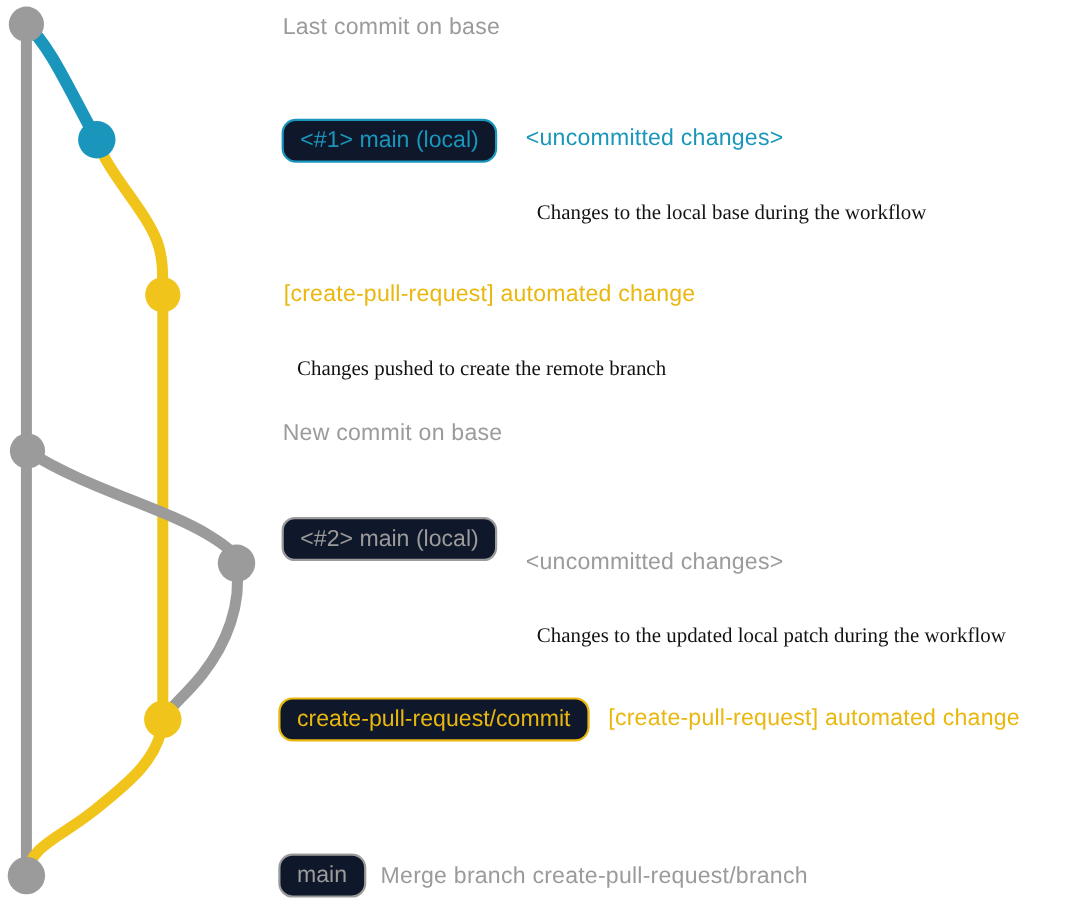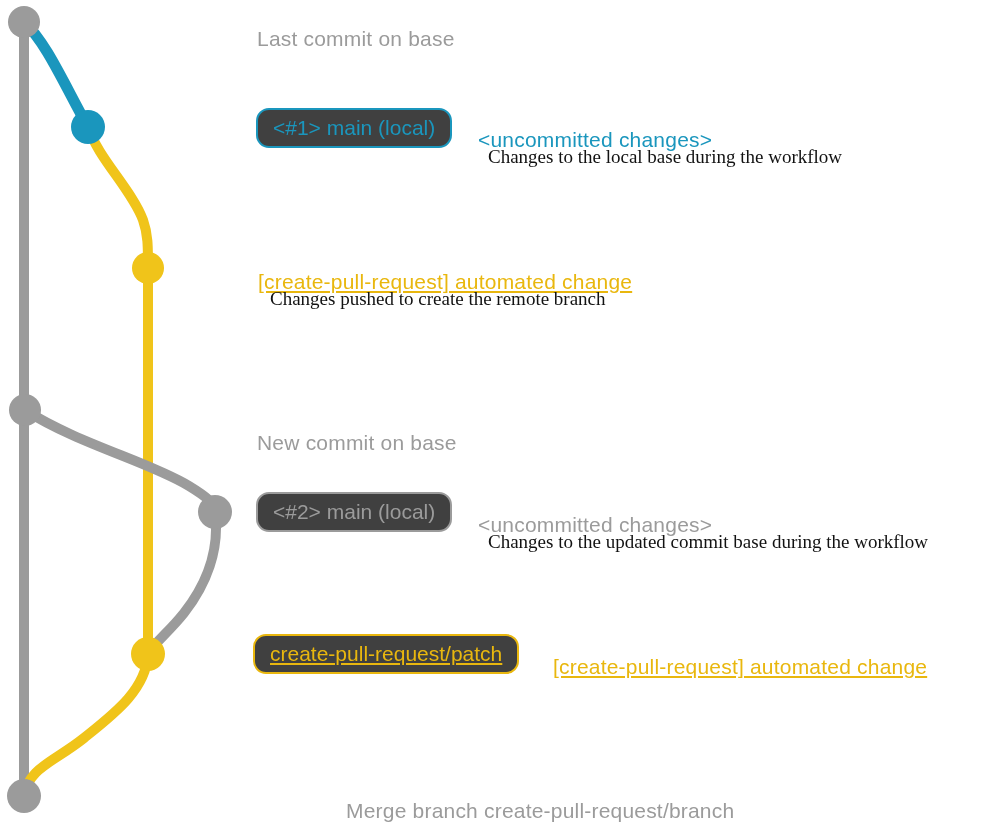--- a/index.html
+++ b/index.html
@@ -15,54 +15,54 @@
     position: absolute;
     left: 0; top: 0;
     width: 981px; height: 827px;
   }
   .msg {
     position: absolute;
     transform: translateY(-50%);
     white-space: nowrap;
     font-size: 21px;
     letter-spacing: 0.2px;
-    margin-top: 14px;
   }
   .note {
     position: absolute;
     transform: translateY(-50%);
     white-space: nowrap;
     font-family: "Liberation Serif", serif;
     font-size: 19px;
     color: var(--ink);
+    margin-top: 37px;
   }
   .branch-box {
     position: absolute;
     transform: translateY(-50%);
     white-space: nowrap;
     font-size: 21px;
     line-height: 24px;
     padding: 6px 15px;
     border: 2px solid;
     border-radius: 13px;
-    background: #404040;
+    background: #0f172a;
   }
   .c-gray   { color: var(--gray);   border-color: var(--gray); }
   .c-blue   { color: var(--blue);   border-color: var(--blue); }
-  .c-yellow { color: var(--yellowText); border-color: var(--yellowText); text-decoration: underline; }
+  .c-yellow { color: var(--yellowText); border-color: var(--yellowText); }
 
   
   .p-last-commit      { left: 257px; top: 25px;  }
   .p-box1             { left: 256px; top: 128px; }
   .p-uncommitted-1    { left: 478px; top: 126px; }
   .p-note-1           { left: 488px; top: 157px; }
   .p-automated-1      { left: 258px; top: 268px; }
   .p-note-2           { left: 270px; top: 299px; }
-  .p-new-commit       { left: 257px; top: 429px; }
-  .p-box2             { left: 256px; top: 512px; }
+  .p-new-commit       { left: 257px; top: 394px; }
+  .p-box2             { left: 256px; top: 490px; border-radius: 12px; }
   .p-uncommitted-2    { left: 478px; top: 511px; }
   .p-note-3           { left: 488px; top: 542px; }
   .p-box3             { left: 253px; top: 654px; }
   .p-automated-2      { left: 553px; top: 653px; }
   .p-note-4           { left: 566px; top: 684px; }
   .p-box4             { left: 253px; top: 796px; }
   .p-merge            { left: 346px; top: 797px; }
 </style>
 </head>
 <body>
@@ -91,20 +91,21 @@
   <div class="msg c-blue p-uncommitted-1">&lt;uncommitted changes&gt;</div>
   <div class="note p-note-1">Changes to the local base during the workflow</div>
 
   <div class="msg c-yellow p-automated-1">[create-pull-request] automated change</div>
   <div class="note p-note-2">Changes pushed to create the remote branch</div>
 
   <div class="msg c-gray p-new-commit">New commit on base</div>
 
   <div class="branch-box c-gray p-box2">&lt;#2&gt; main (local)</div>
   <div class="msg c-gray p-uncommitted-2">&lt;uncommitted changes&gt;</div>
-  <div class="note p-note-3">Changes to the updated commit base during the workflow</div>
+  <div class="note p-note-3">Changes to the updated local patch during the workflow</div>
 
-  <div class="branch-box c-yellow p-box3">create-pull-request/patch</div>
+  <div class="branch-box c-yellow p-box3">create-pull-request/commit</div>
   <div class="msg c-yellow p-automated-2">[create-pull-request] automated change</div>
 
+  <div class="branch-box c-gray p-box4">main</div>
   <div class="msg c-gray p-merge">Merge branch create-pull-request/branch</div>
 
 </div>
 
 </body></html>

